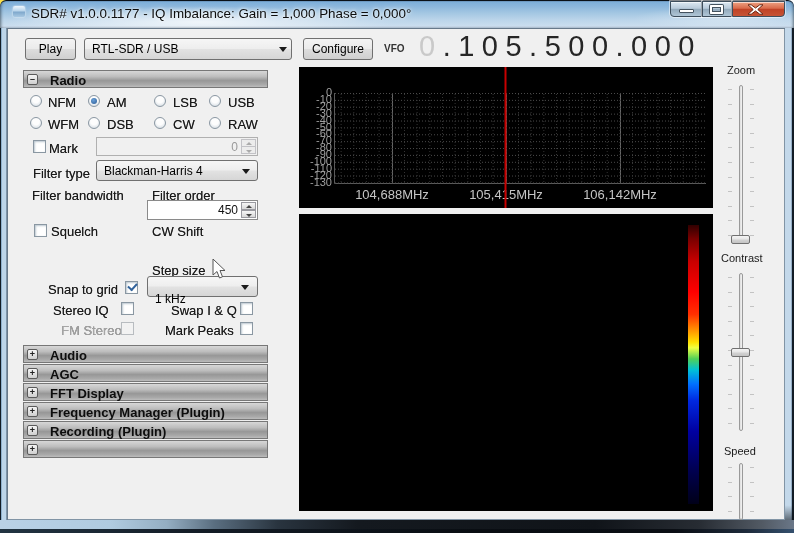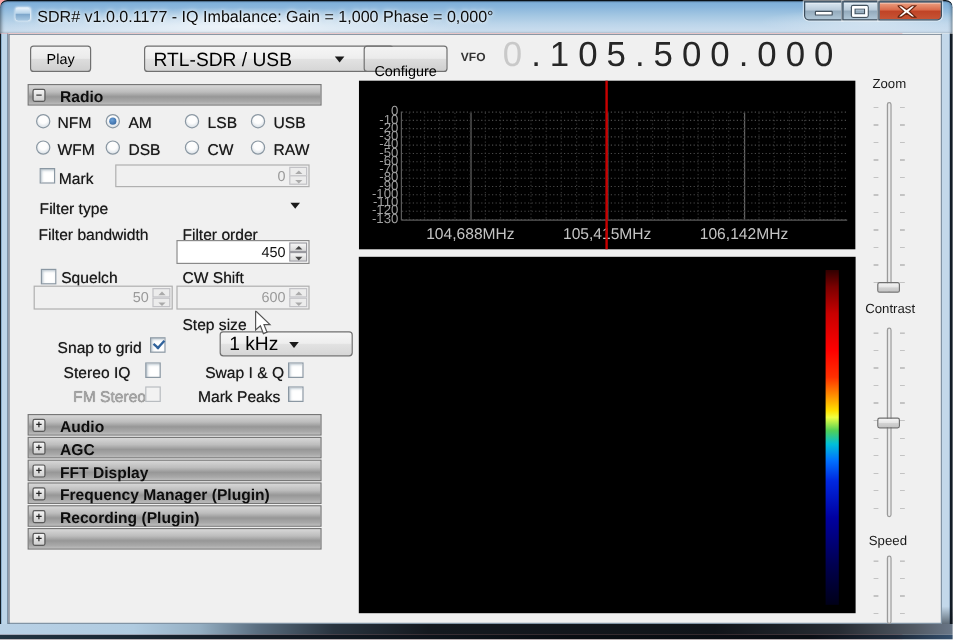--- a/index.html
+++ b/index.html
@@ -1,18 +1,18 @@
 <!DOCTYPE html>
 <html><head>
 <meta charset="utf-8">
 <style>
 * { margin:0; padding:0; box-sizing:border-box; }
 html,body { width:794px; height:533px; overflow:hidden; }
 body { font-family:"Liberation Sans", sans-serif; }
-#win { position:relative; width:752px; height:533px; background:#fca5a5; filter:blur(0.55px); }
+#win { position:relative; width:752px; height:533px; background:#fde047; filter:blur(0.55px); }
 .abs { position:absolute; }
 
 
 #titlebar { left:0; top:0; width:794px; height:28px; border-radius:6px 6px 0 0;
   background:
   radial-gradient(ellipse 270px 22px at 200px 22px, rgba(255,255,255,.75), rgba(255,255,255,0) 72%),
   radial-gradient(ellipse 130px 16px at 724px 18px, rgba(255,255,255,.35), rgba(255,255,255,0) 70%),
   linear-gradient(180deg,#26384a 0%,#6f9cc4 4%,#7fb0da 9%,#8ab6dc 22%,#a2c6e2 45%,#bcd5ea 72%,#cfe0f0 100%);
   box-shadow:inset 0 1px 0 #0a1118, inset 2px 0 3px -1px rgba(10,20,30,.55), inset -2px 0 3px -1px rgba(10,20,30,.55); }
 #title-text { left:31px; top:6px; font-size:13.4px; color:#0d0d0d; white-space:nowrap;
@@ -44,24 +44,24 @@
 
 #client { left:7px; top:28px; width:778px; height:492px; background:#f0f0f0;
   box-shadow:inset 1px 1px 0 #68798a, inset -1px -1px 0 #8194a5; }
 
 
 
 .w7btn { border:1px solid #707070; border-radius:3px;
   background:linear-gradient(180deg,#f3f3f3 0%,#ebebeb 48%,#dddddd 52%,#cfcfcf 100%);
   font-size:12px; color:#000; text-align:center; }
 #play { left:18px; top:10px; width:51px; height:22px; padding-top:3px; }
-#configure { left:296px; top:10px; width:70px; height:22px; padding-top:13px; }
+#configure { left:296px; top:10px; width:70px; height:22px; padding-top:3px; }
 .combo { border:1px solid #707070; border-radius:3px;
   background:linear-gradient(180deg,#f6f6f6 0%,#eeeeee 48%,#e2e2e2 52%,#d6d6d6 100%);
-  font-size:16px; color:#000;margin-left:36px; }
+  font-size:12px; color:#000; }
 #srccombo { left:77px; top:10px; width:208px; height:22px; padding:3px 0 0 7px; }
 .carrow { width:0; height:0; border-left:4px solid transparent; border-right:4px solid transparent; border-top:5px solid #1a1a1a; }
 #srccombo-a { left:272px; top:19px; }
 #vfo { left:377px; top:15px; font-size:10px; font-weight:bold; color:#333; }
 #freq { left:412px; top:2px; font-size:29px; letter-spacing:7.5px; color:#262626; white-space:nowrap; }
 #freq .dim { color:#c9c9c9; }
 
 
 .sect { left:16px; width:245px; height:18px; border:1px solid #777;
   background:linear-gradient(180deg,#d7d7d7 0%,#bdbdbd 35%,#979797 60%,#a9a9a9 85%,#bcbcbc 100%); }
@@ -156,52 +156,39 @@
       <div class="abs lbl" style="left:42px;top:113px">Mark</div>
     <div class="abs num dis" style="left:89px;top:109px;width:162px;height:19px">
         <span class="val">0</span>
         <span class="spin">
           <span class="up"></span>
           <span class="dn"></span>
         </span>
       </div>
 
     <div class="abs lbl" style="left:26px;top:138px">Filter type</div>
+    <div class="abs combo" style="left:89px;top:132px;width:162px;height:21px;padding:3px 0 0 7px">Blackman-Harris 4</div>
     <div class="abs carrow" style="left:235px;top:141px"></div>
 
     <div class="abs lbl" style="left:25px;top:160px">Filter bandwidth</div>
     <div class="abs lbl" style="left:145px;top:160px">Filter order</div>
     <div class="abs num" style="left:140px;top:172px;width:111px;height:20px">
         <span class="val">450</span>
         <span class="spin">
           <span class="up"></span>
           <span class="dn"></span>
         </span>
       </div>
 
     <div class="abs cb" style="left:27px;top:196px"></div>
       <div class="abs lbl" style="left:44px;top:196px">Squelch</div>
     <div class="abs lbl" style="left:145px;top:196px">CW Shift</div>
-    <div class="abs num dis" style="left:21px;top:210px;width:116px;height:20px">
-        <span class="val">50</span>
-        <span class="spin">
-          <span class="up"></span>
-          <span class="dn"></span>
-        </span>
-      </div>
-    <div class="abs num dis" style="left:140px;top:210px;width:111px;height:20px">
-        <span class="val">600</span>
-        <span class="spin">
-          <span class="up"></span>
-          <span class="dn"></span>
-        </span>
-      </div>
 
     <div class="abs lbl" style="left:145px;top:235px">Step size</div>
-    <div class="abs combo" style="left:140px;top:248px;width:111px;height:21px;padding:2px 0 0 7px">1 kHz</div>
+    <div class="abs combo" style="left:140px;top:248px;width:111px;height:21px;padding:15px 0 0 7px">1 kHz</div>
     <div class="abs carrow" style="left:234px;top:257px"></div>
 
     <div class="abs lbl" style="left:41px;top:254px">Snap to grid</div>
     <div class="abs cb on" style="left:118px;top:253px"></div>
 
     <div class="abs lbl" style="left:46px;top:275px">Stereo IQ</div>
     <div class="abs cb" style="left:114px;top:274px"></div>
     <div class="abs lbl" style="left:164px;top:275px">Swap I &amp; Q</div>
     <div class="abs cb" style="left:233px;top:274px"></div>
     <div class="abs lbl" style="left:54px;top:295px;color:#a6a6a6">FM Stereo</div>

